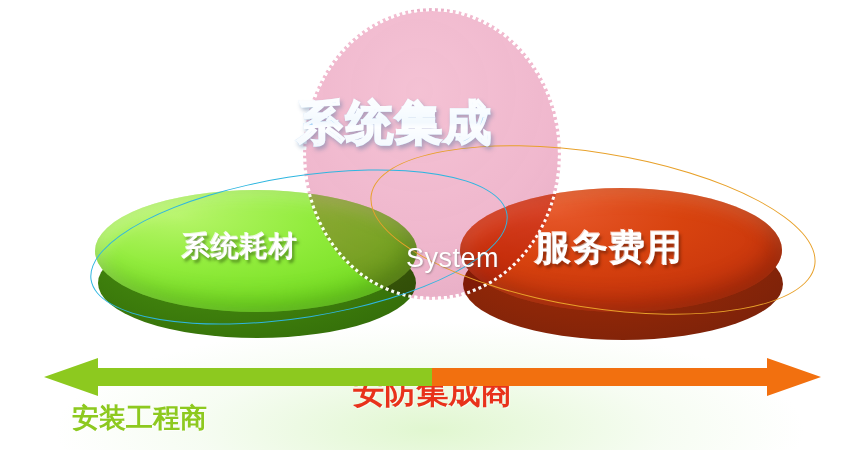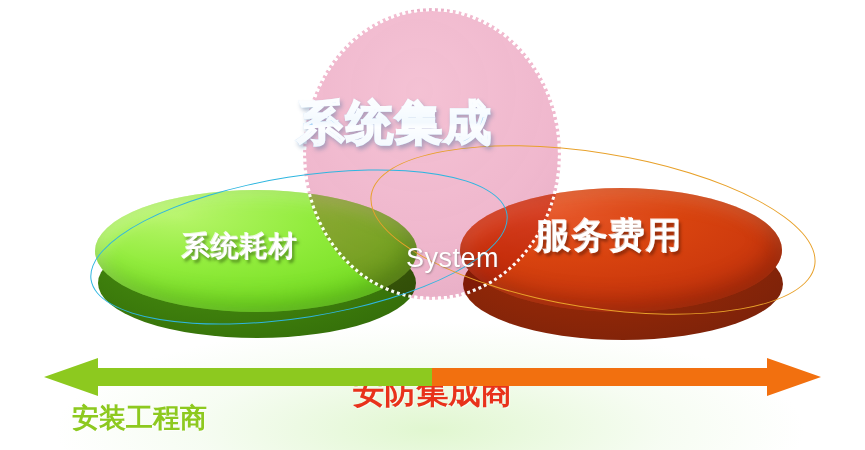--- a/index.html
+++ b/index.html
@@ -83,21 +83,21 @@
     -webkit-text-stroke:2px rgba(255,255,255,.9);
     filter:drop-shadow(2px 3px 2px rgba(90,120,160,.45));
   }
 
   #labelGreen{
     position:absolute;left:182px;top:228px;
     font-size:28px;color:#ffffff;letter-spacing:1px;
     text-shadow:2px 3px 3px rgba(40,80,10,.55), -1px -1px 0 rgba(255,255,255,.8);
   }
   #labelRed{
-    position:absolute;left:535px;top:212px;
+    position:absolute;left:535px;top:224px;
     font-size:36px;color:#ffffff;letter-spacing:1px;
     text-shadow:2px 3px 3px rgba(90,25,5,.55), -1px -1px 0 rgba(255,255,255,.8);
   }
   #labelSystem{
     position:absolute;left:0;top:243px;width:865px;text-align:center;
     font-size:27px;color:#ffffff;font-weight:normal;letter-spacing:.5px;
     text-shadow:1px 1px 2px rgba(80,80,80,.45);
     margin-left:20px;
   }
 

